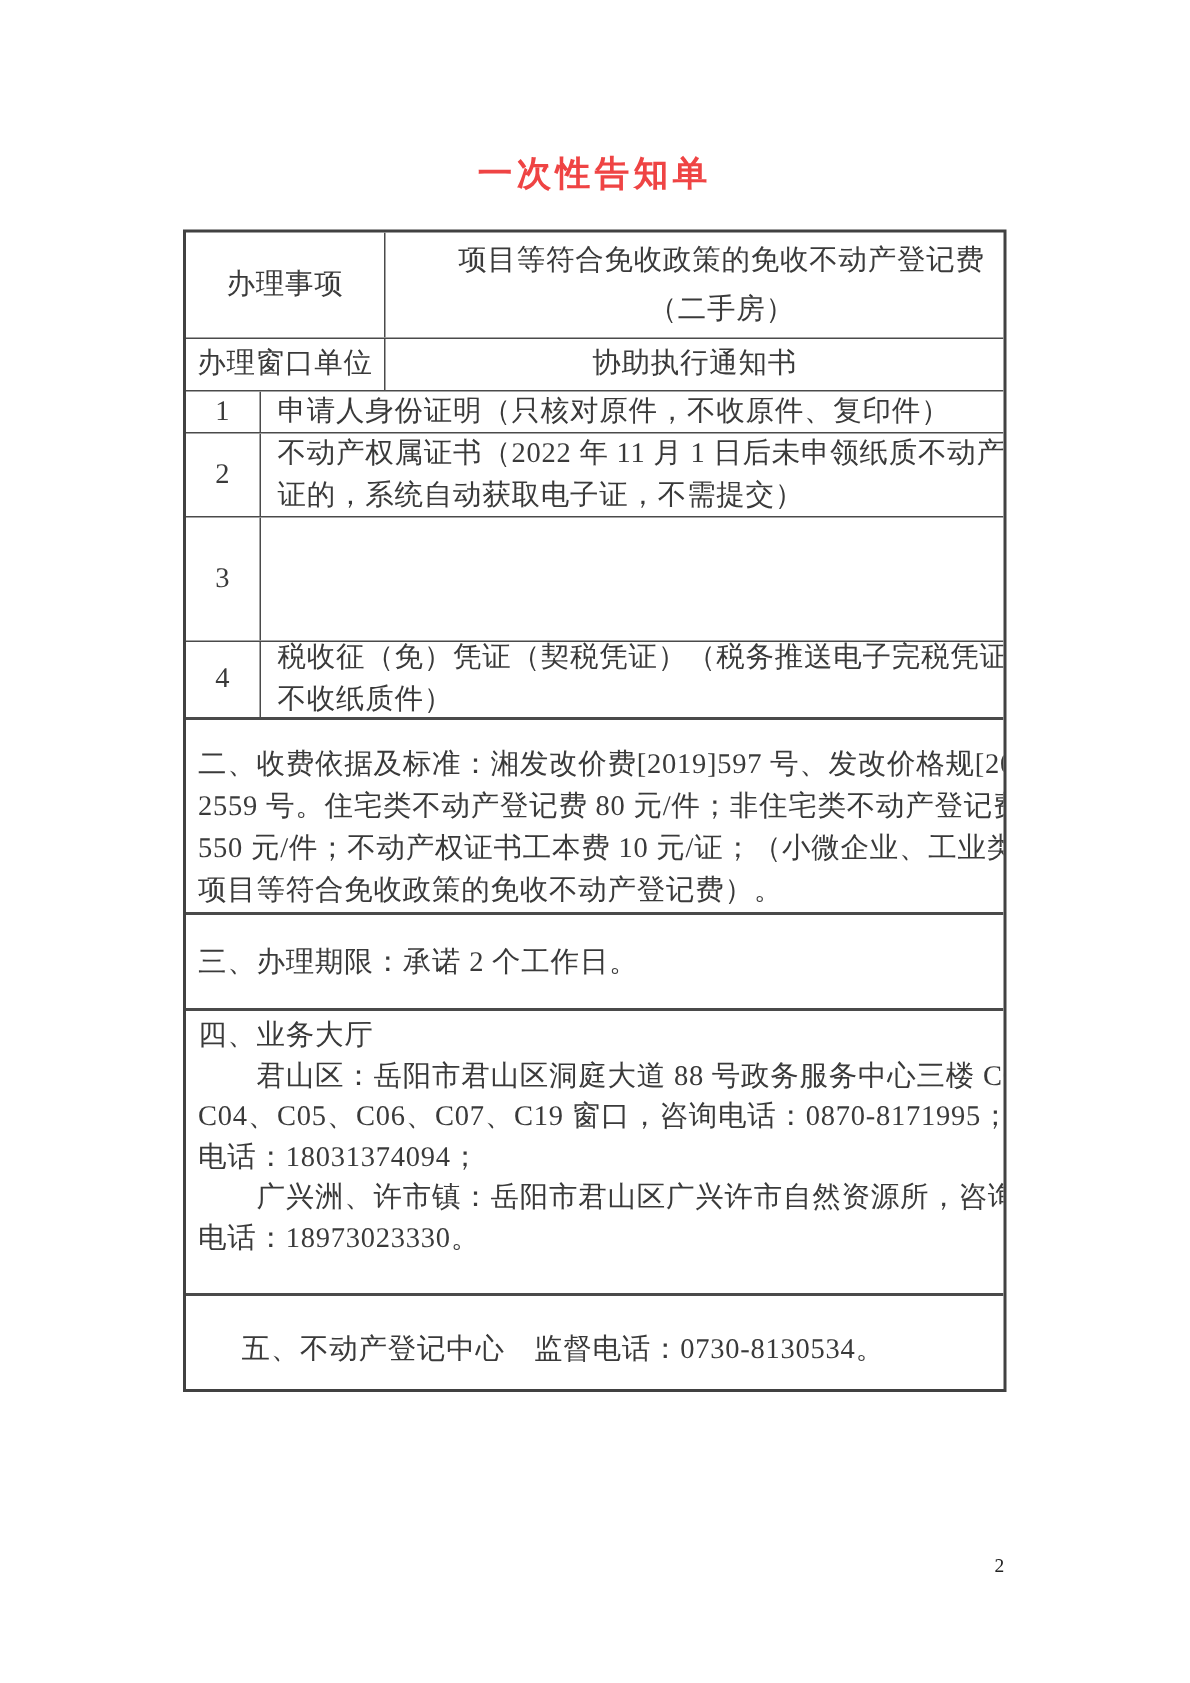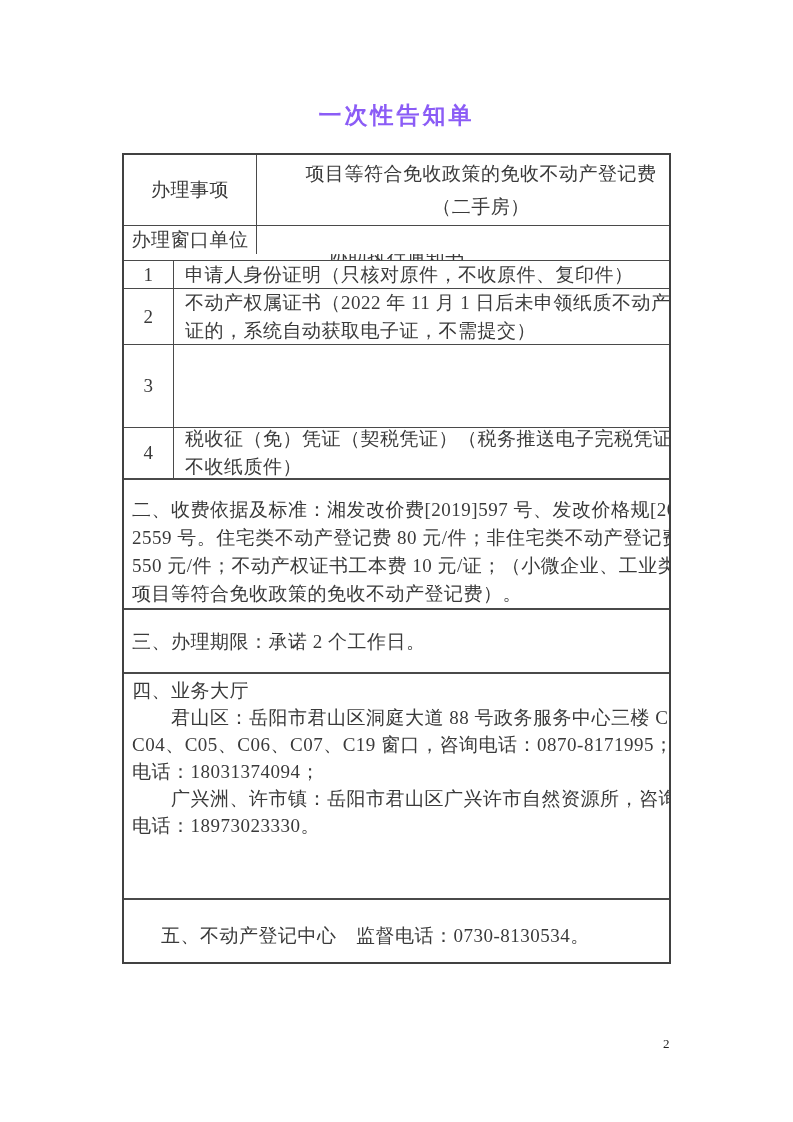--- a/index.html
+++ b/index.html
@@ -13,49 +13,49 @@
     color:#3a3a3a;
   }
   .title {
     margin:0;
     padding-top:100px;
     height:32px;
     text-align:center;
     font-size:23px;
     font-weight:bold;
     letter-spacing:3px;
-    color:#8b5cf6;
+    color:#ef4444;
   }
   .form-table {
     box-sizing:border-box;
     width:549px;
     margin:21px auto 0 auto;
     border:2px solid #414141;
     overflow:hidden;
     background:#ffffff;
   }
   .row {
     box-sizing:border-box;
     display:flex;
     border-top:1px solid #4a4a4a;
     overflow:hidden;
   }
   .row:first-child { border-top:none;gap:36px; }
   .row.thick { border-top-width:2px; }
 
   .r-matter { height:70px; }
-  .r-window { height:35px;flex-direction:column; }
+  .r-window { height:35px; }
   .r-sec1   { height:28px; }
   .r-i1     { height:28px; }
   .r-i2     { height:56px; }
   .r-i3     { height:83px; }
   .r-i4     { height:51px; }
   .r-s2     { height:130px; }
   .r-s3     { height:64px; }
-  .r-s4     { height:226px; }
+  .r-s4     { height:190px; }
   .r-s5     { height:64px; }
 
   .cell {
     box-sizing:border-box;
     font-size:19px;
     line-height:28px;
     letter-spacing:0.5px;
     overflow:hidden;
   }
   .label-cell {

